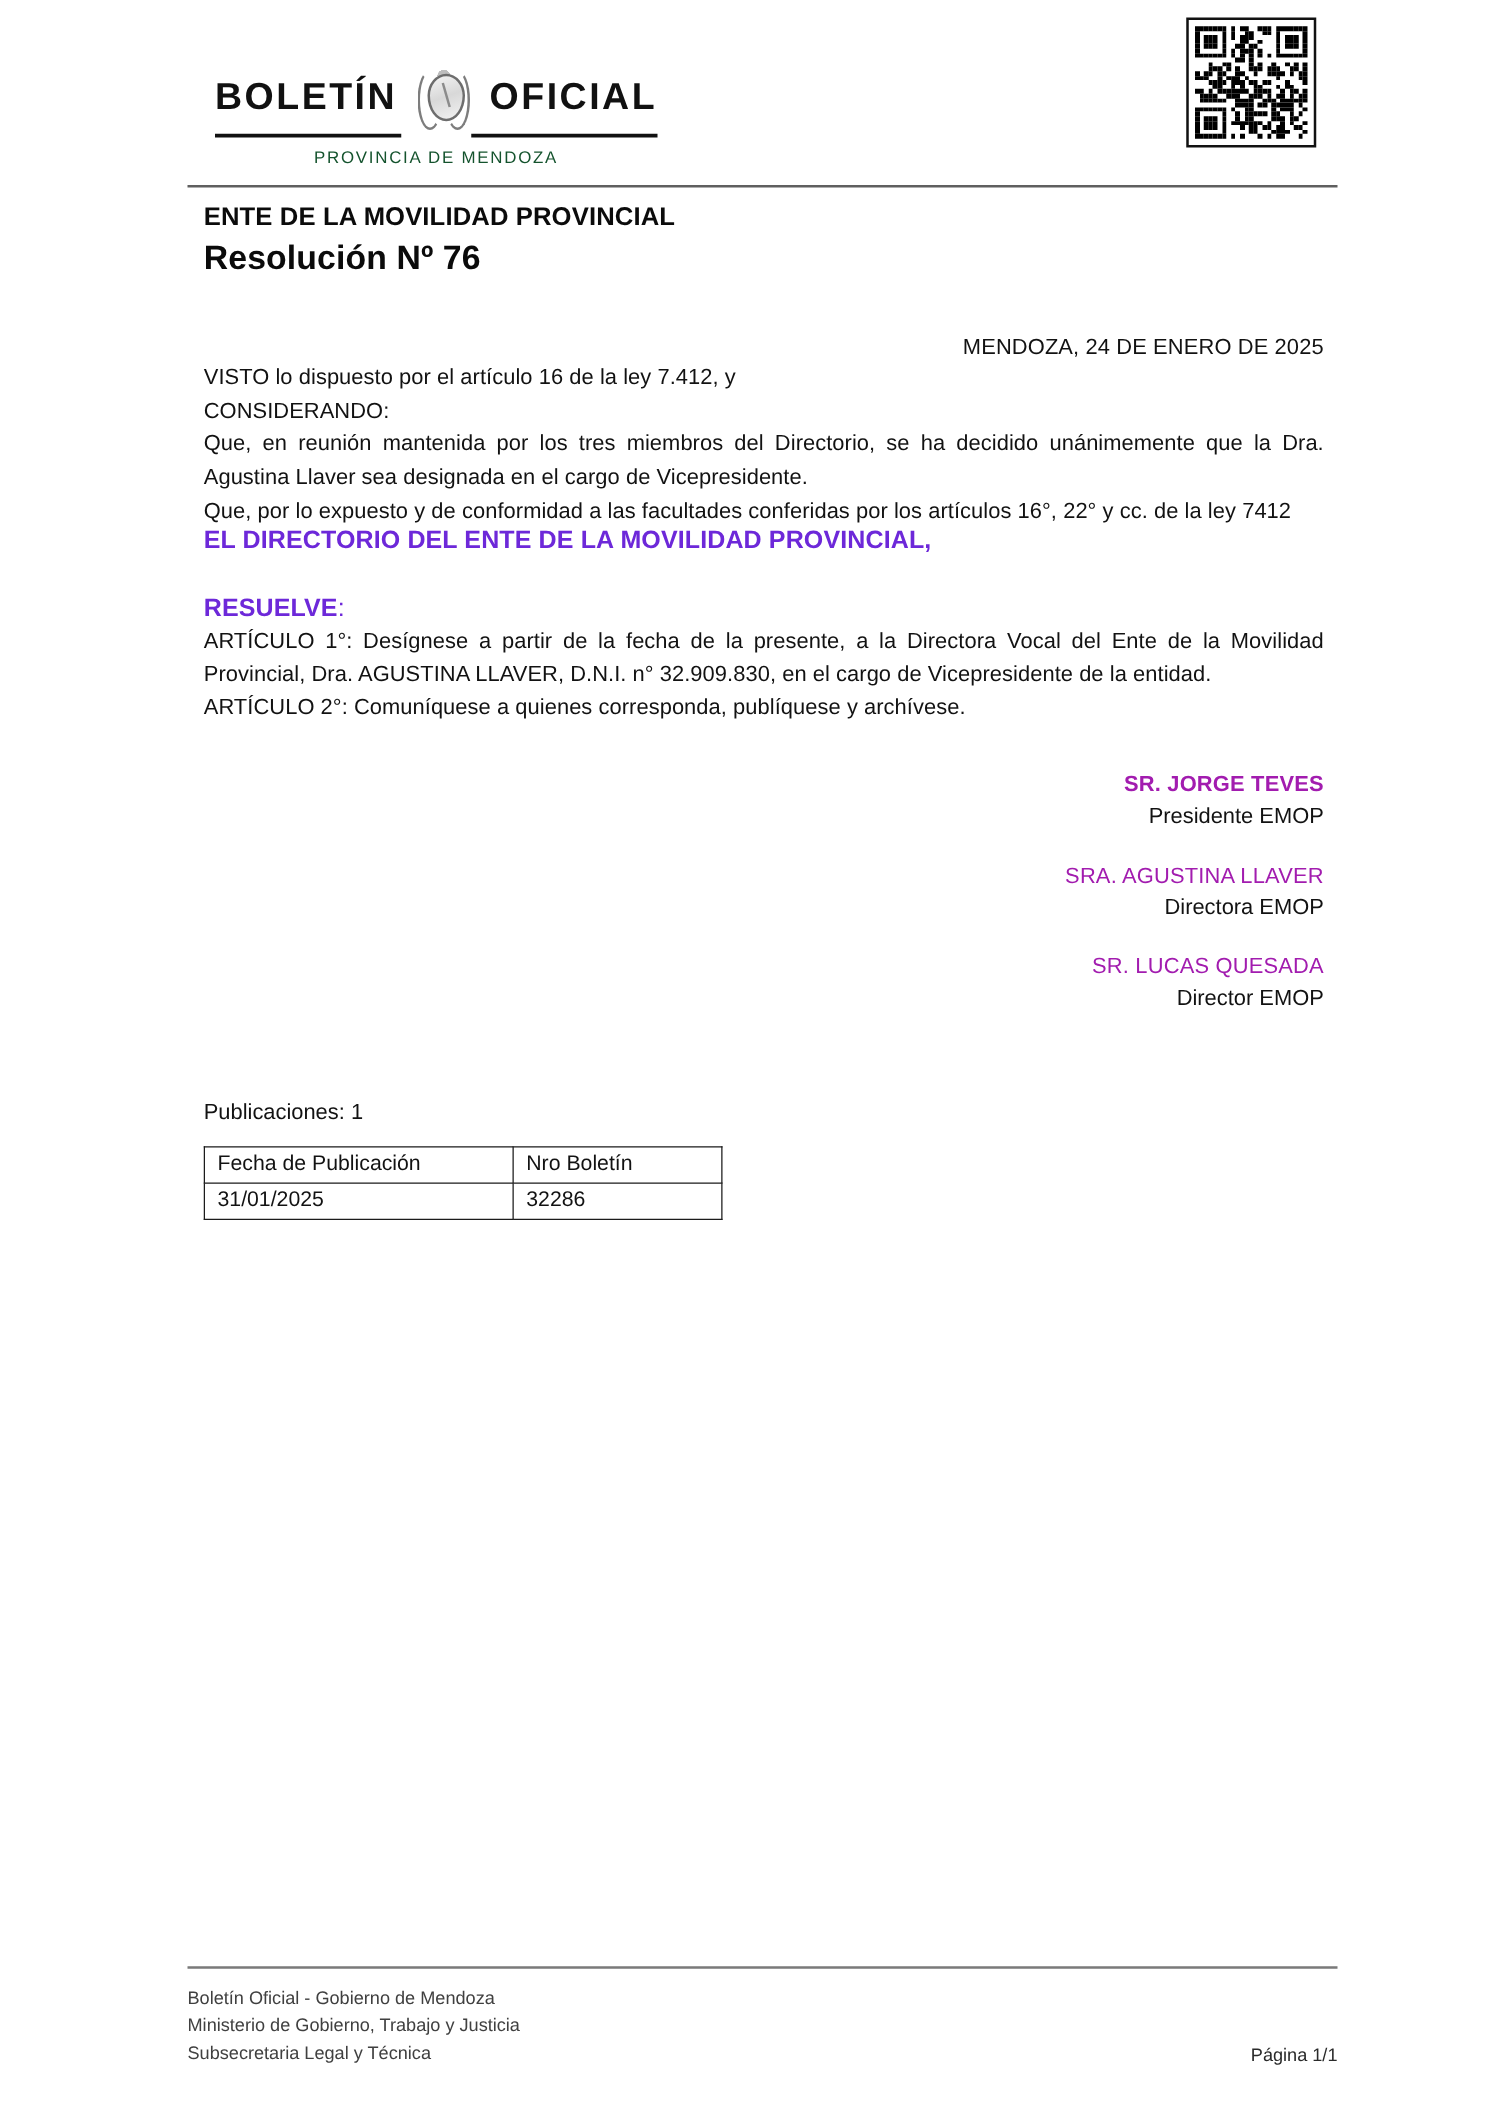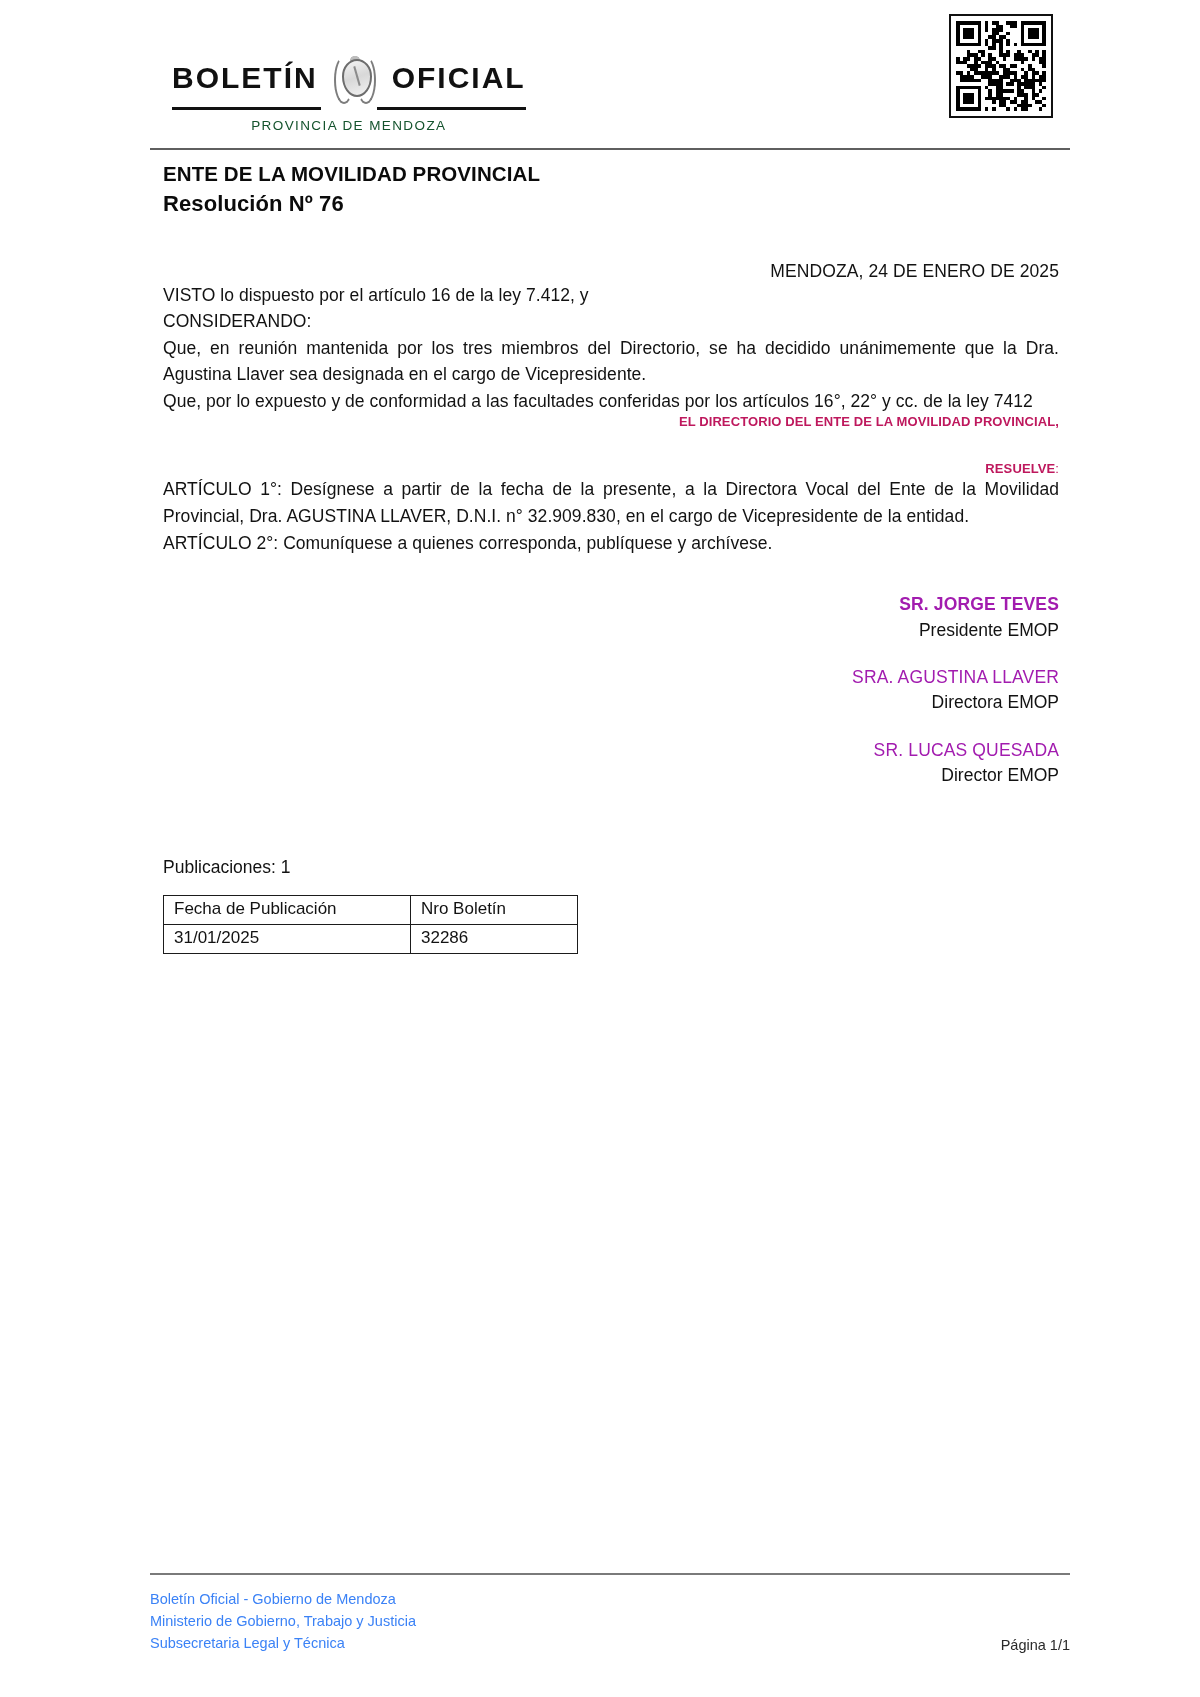--- a/index.html
+++ b/index.html
@@ -170,21 +170,21 @@
     width: 896px;
   }
   .doc-title {
     font-size: 20.5px;
     font-weight: bold;
     color: #0b0b0b;
     line-height: 1.33;
     letter-spacing: 0.1px;
   }
   .doc-subtitle {
-    font-size: 22px;
+    font-size: 27px;
     font-weight: bold;
     color: #0b0b0b;
     line-height: 1.33;
     letter-spacing: 0.1px;
     margin-top: 2px;
   }
   .place-date {
     text-align: right;
     font-size: 17.5px;
     margin-top: 42px;
@@ -196,25 +196,25 @@
     line-height: 1.52;
     text-align: justify;
     margin: 0;
     color: #121212;
     letter-spacing: 0.05px;
   }
   .sp-46 { margin-top: 32px; }
   .sp-40 { margin-top: 28px; }
   .sp-34 { margin-top: 26px; }
   .center-bold {
-    text-align: right;
+    text-align: left;
     font-weight: bold;
-    font-size: 13px;
+    font-size: 20px;
     margin: 0;
-    color: #be185d;
+    color: #6d28d9;
     letter-spacing: 0.1px;
   }
   .center-bold.resuelve-line { margin-top: 32px; }
   .resuelve-colon { font-weight: normal; }
 
   
   .signatures {
     margin-top: 36px;
     text-align: right;
   }
@@ -262,21 +262,21 @@
     position: absolute;
     left: 150px;
     top: 1588px;
     width: 920px;
     display: flex;
     justify-content: space-between;
     align-items: flex-end;
   }
   .footer-left {
     font-size: 14.5px;
-    color: #3b82f6;
+    color: #404040;
     line-height: 1.52;
   }
   .footer-right {
     font-size: 14.5px;
     color: #2a2a2a;
     padding-bottom: 1px;
   }
 </style>
 </head>
 <body>

